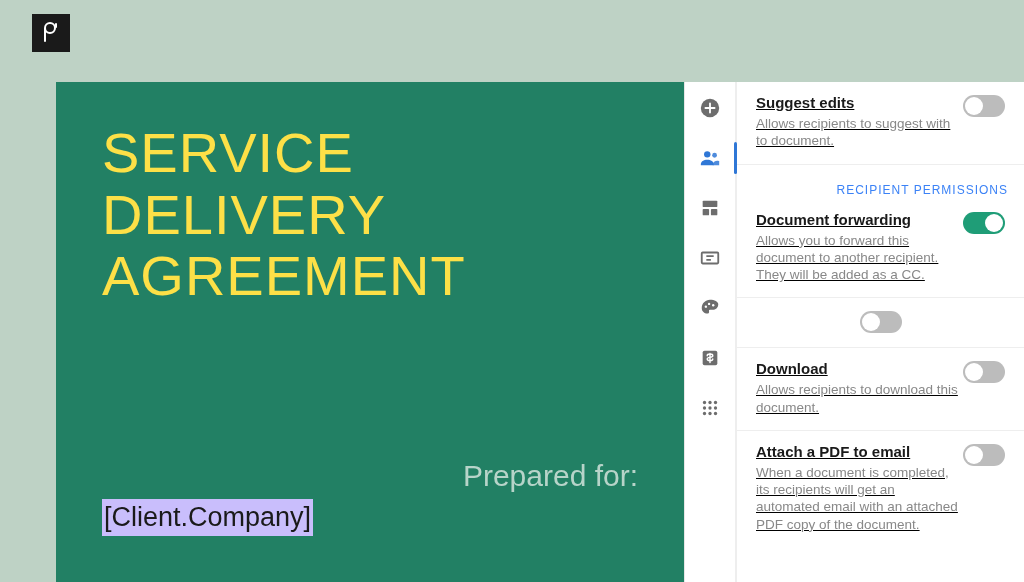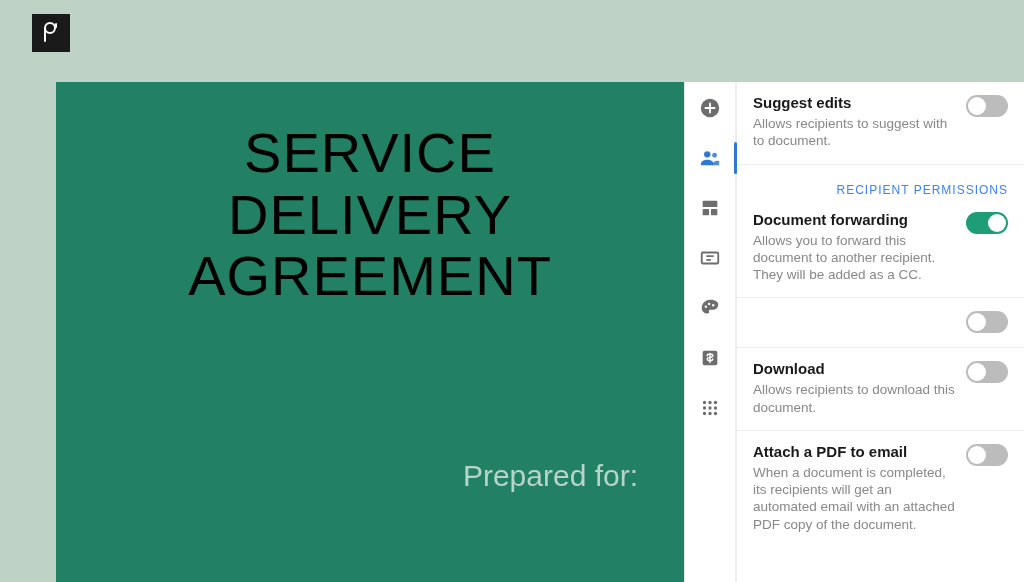--- a/index.html
+++ b/index.html
@@ -36,23 +36,22 @@
     background: #228064;
     padding: 40px 46px;
     color: #bdd9cf;
     overflow: hidden;
   }
   .doc-title {
     font-size: 56px;
     line-height: 1.1;
     font-weight: 500;
     letter-spacing: 1px;
-    color: #000000;
+    color: #fde047;
     text-transform: uppercase;
-    text-align: center;
   }
   .prepared-block { margin-top: 152px; }
   .prepared-label {
     font-size: 30px;
     font-weight: 400;
     color: #b7d4c9;
     text-align: right;
   }
   .placeholder {
     display: inline-block;
@@ -111,23 +110,24 @@
   .section-header {
     font-size: 12px;
     letter-spacing: 1px;
     color: #3b82f6;
     text-transform: uppercase;
     padding: 18px 16px 2px 16px;
     text-align: right;
   }
   .setting-row {
     display: flex;
-    justify-content: flex-end;
+    justify-content: center;
     align-items: flex-start;
-    gap: 8px;
+    gap: 2px;
+    text-decoration: underline;
   }
   .setting-title {
     font-size: 15px;
     font-weight: 600;
     color: #1a1a1a;
   }
   .setting-desc {
     font-size: 13.5px;
     color: #888888;
     margin-top: 4px;
@@ -166,20 +166,21 @@
     <path d="M6 20 V7 a5 5 0 0 1 10 0 a5 5 0 0 1 -10 0" stroke-linecap="round"></path>
     <path d="M17 3 v3" stroke-linecap="round"></path>
   </svg>
 </div>
 
 <div class="canvas">
   <div class="doc">
     <div class="doc-title">SERVICE DELIVERY AGREEMENT</div>
     <div class="prepared-block">
       <div class="prepared-label">Prepared for:</div>
+      <span class="placeholder">[Client.Company]</span>
     </div>
   </div>
 
   <div class="sidebar">
     <div class="icon-rail">
 
       <div class="rail-item">
         <svg class="rail-icon" viewBox="0 0 24 24">
           <circle cx="12" cy="12" r="10" fill="#6d6d6d"></circle>
           <path d="M12 7v10M7 12h10" stroke="#fff" stroke-width="2" stroke-linecap="round"></path>

